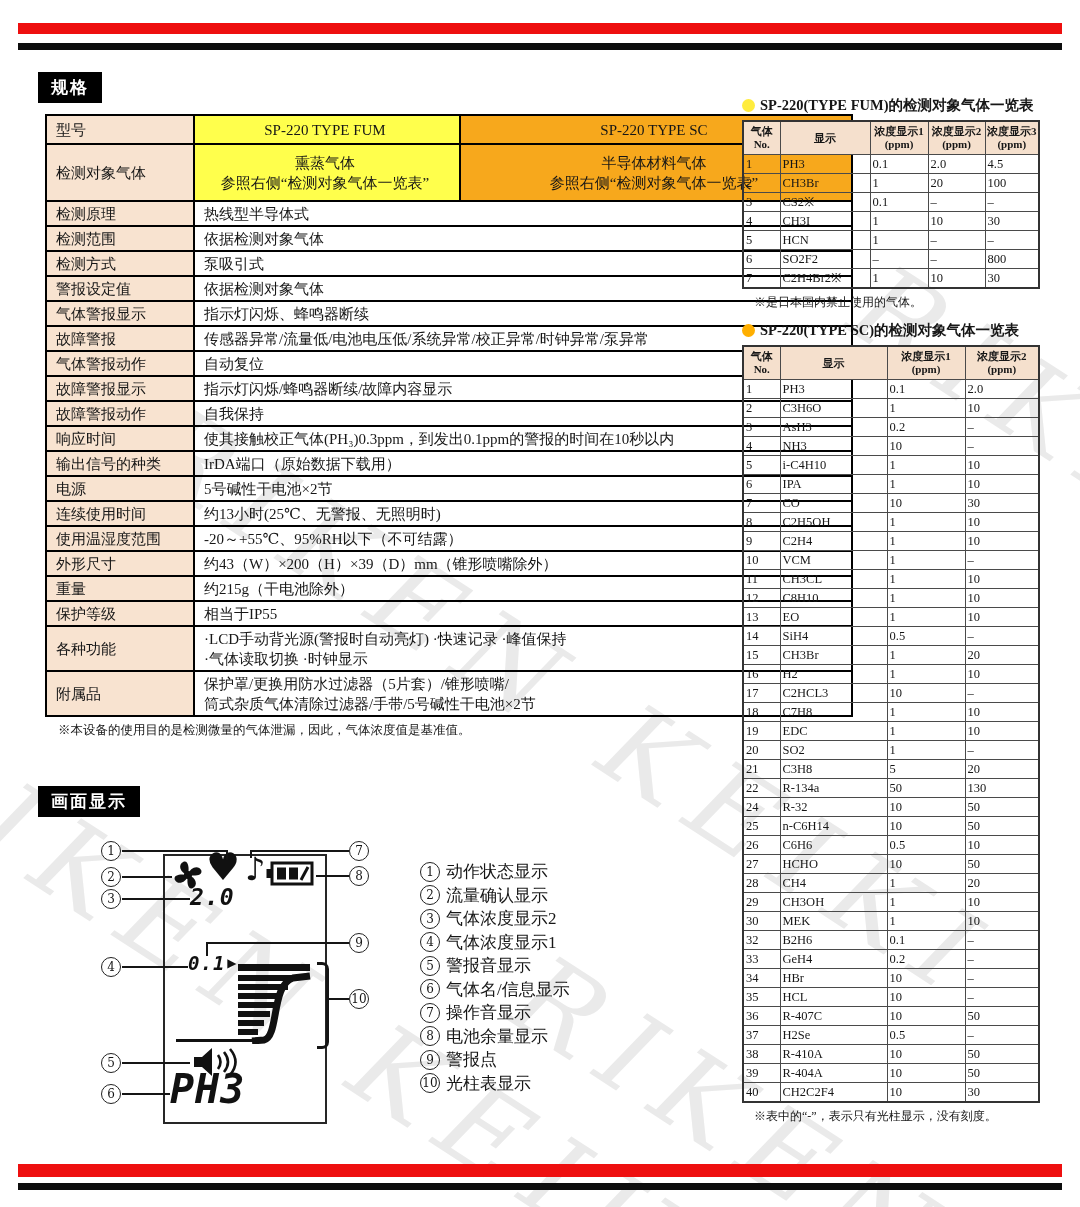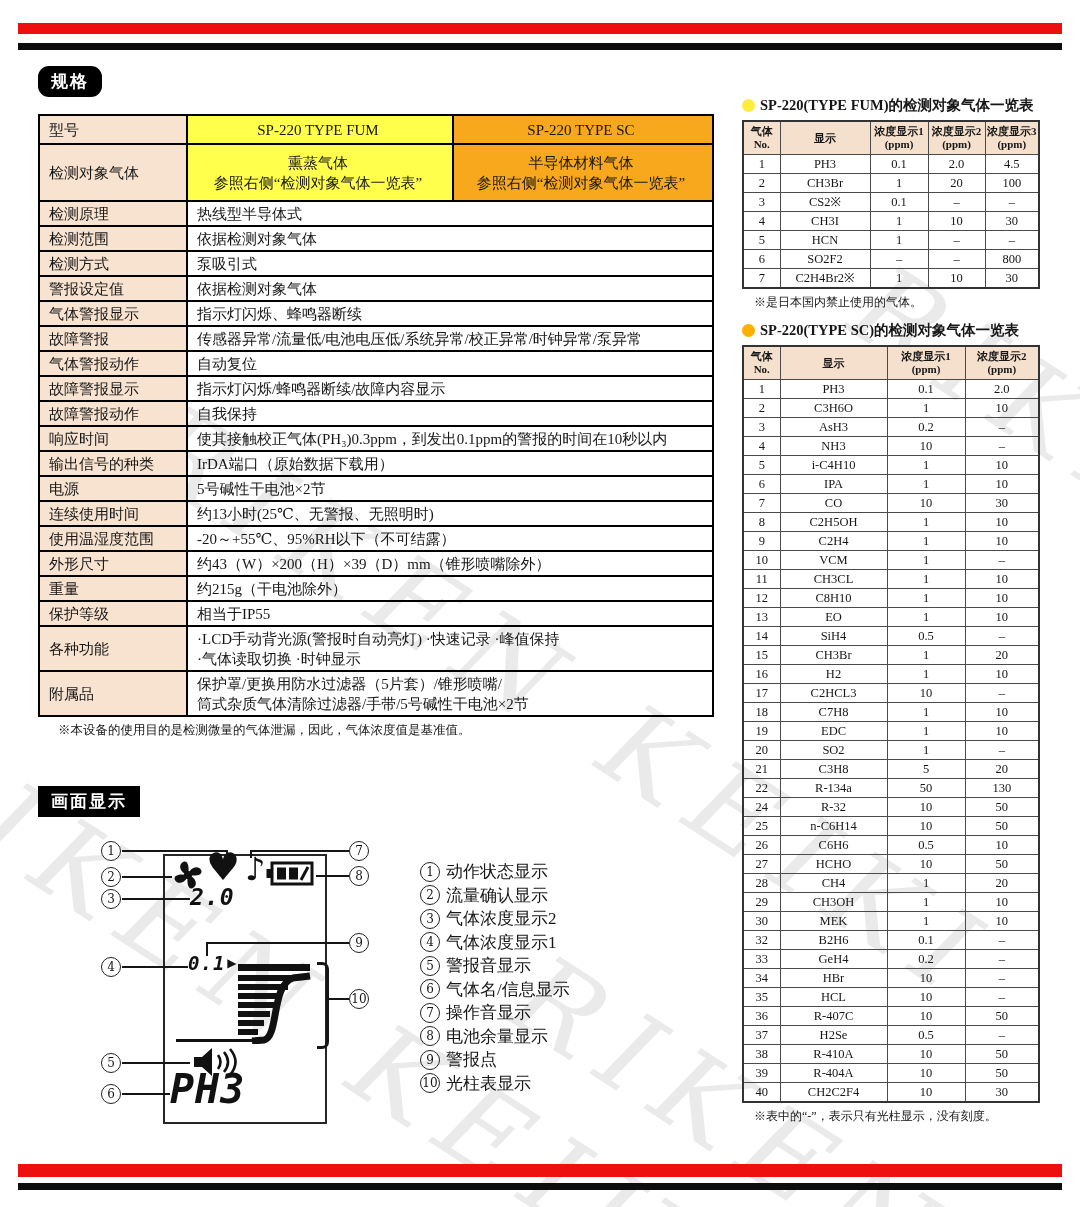--- a/index.html
+++ b/index.html
@@ -14,39 +14,39 @@
   .stripe{position:absolute;left:18px;right:18px;}
   .stripe.red1{top:23px;height:11px;background:#ee0f0f;}
   .stripe.blk1{top:43px;height:7px;background:#0d0d0d;}
   .stripe.red2{top:1164px;height:13px;background:#ee0f0f;}
   .stripe.blk2{top:1183px;height:7px;background:#0d0d0d;}
   
   .sec-label{position:absolute;background:#000;color:#fff;font-size:17px;font-weight:bold;
              padding:4px 13px;letter-spacing:2px;}
   
   table{border-collapse:collapse;}
-  .spec{position:absolute;left:38px;top:114px;width:676px;table-layout:fixed;}
+  .spec{position:absolute;left:45px;top:114px;width:808px;table-layout:fixed;}
   .spec td{border:2px solid #000;padding:1.5px 9px;font-size:15px;line-height:20px;vertical-align:middle;}
   .spec .lbl{background:#f8e3d0;}
   .spec .val{background:transparent;}
   .pre{white-space:pre-line;}
   .spec .c{text-align:center;padding-left:2px;padding-right:6px;}
   .fum-bg{background:#ffff4c;}
   .sc-bg{background:#f7a81c;}
   .r-model td{height:24px;}
   .r-target td{height:52px;}
   .spec-foot{position:absolute;left:58px;top:722px;font-size:12.5px;}
   
   .right-panel{position:absolute;left:742px;top:96px;width:298px;}
   .rt-title{font-size:14.5px;font-weight:bold;display:flex;align-items:center;gap:5px;margin:0 0 5px 0;}
   .rt-title.sc-t{margin-top:10px;}
   .dot{width:13px;height:13px;border-radius:50%;display:inline-block;flex:0 0 auto;}
   .dot-fum{background:#ffec3d;}
   .dot-sc{background:#ffaf00;}
-  .rt{width:100%;table-layout:fixed;text-align:center;border:2px solid #333;}
+  .rt{width:100%;table-layout:fixed;border:2px solid #333;}
   .rt th{background:#f5e0cd;font-size:11px;line-height:13px;padding:3px 0;font-weight:bold;
          border:1px solid #4a4a4a;}
   .rt td{font-size:12.5px;line-height:14px;padding:2px 2px;border:1px solid #4a4a4a;}
   .rt-foot{font-size:12px;margin:5px 0 4px 12px;}
   
   .lcd-box{position:absolute;left:163px;top:854px;width:160px;height:266px;border:2.5px solid #262626;}
   .dcirc,.circ{box-sizing:border-box;width:20px;height:20px;border:1.6px solid #222;border-radius:50%;
         display:inline-flex;align-items:center;justify-content:center;font-size:12px;line-height:1;
         font-family:"DejaVu Serif",serif;flex:0 0 auto;}
   .dcirc{position:absolute;background:#fff;}
@@ -77,21 +77,21 @@
   <div class="wm" style="left:560px;top:930px;">RIKEN KEIKI</div>
   <div class="wm" style="left:900px;top:240px;">RIKEN KEIKI</div>
 
   <div class="content">
 
     <div class="stripe red1"></div>
     <div class="stripe blk1"></div>
     <div class="stripe red2"></div>
     <div class="stripe blk2"></div>
 
-    <div class="sec-label" style="left:38px;top:66px;border-radius:11px;">规格</div>
+    <div class="sec-label" style="left:38px;top:72px;">规格</div>
 
     <table class="spec">
       <colgroup>
           <col style="width:148px">
           <col style="width:266px">
           <col>
         </colgroup>
       <tbody>
           <tr class="r-model">
         <td class="lbl">型号</td>

